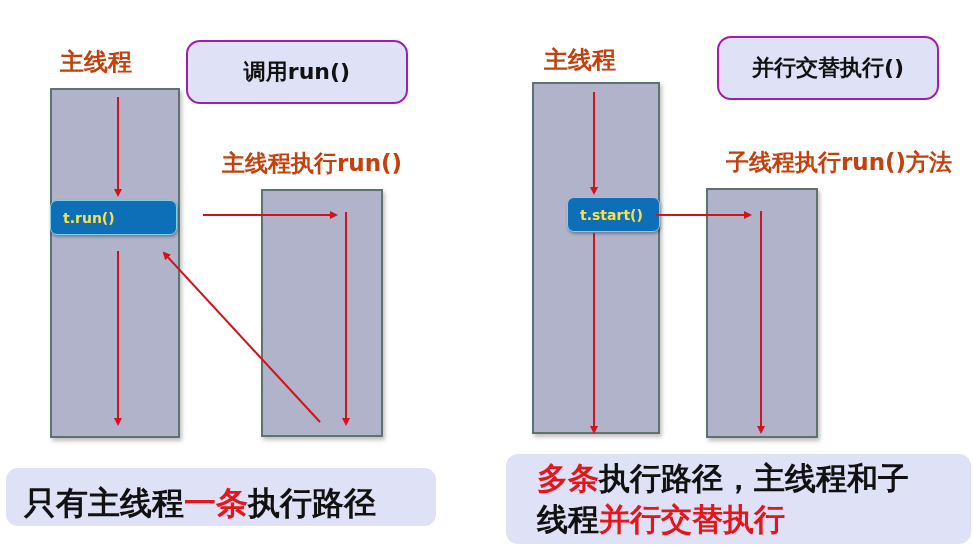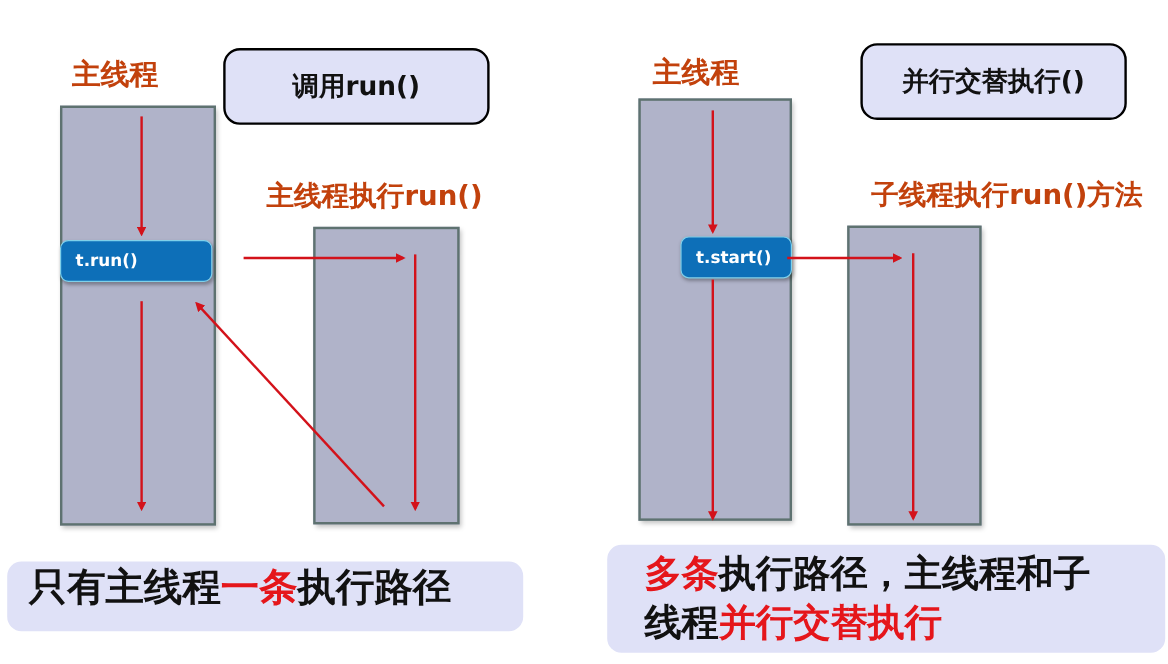--- a/index.html
+++ b/index.html
@@ -1,24 +1,24 @@
 <!DOCTYPE html>
 <html><head>
 <meta charset="utf-8">
 <style>
   html, body { margin:0; padding:0; }
   body { width:973px; height:553px; position:relative; background:#ffffff; overflow:hidden;
          font-family:"DejaVu Sans", "Liberation Sans", sans-serif; }
   .abs { position:absolute; }
   .label { font-weight:bold; color:#c2410c; font-size:24px; white-space:nowrap; }
-  .callout { background:#dfe1f7; border:2px solid #000000; border-radius:14px;
+  .callout { background:#dfe1f7; border:2px solid #a21caf; border-radius:14px;
              display:flex; align-items:center; justify-content:center;
              font-weight:bold; font-size:22px; color:#111; }
   .thread { background:#b0b3c9; border:2px solid #5e7270; box-shadow:2px 3px 4px rgba(0,0,0,0.25); }
-  .call { background:#0d6fb8; border:1.5px solid #7fd0ea; border-radius:7px; color:#ffffff;
+  .call { background:#0d6fb8; border:1.5px solid #7fd0ea; border-radius:7px; color:#fde047;
           font-weight:bold; font-size:14px; display:flex; align-items:center; padding-left:12px;
           box-sizing:border-box; box-shadow:1px 2px 3px rgba(0,0,0,0.3); }
   .summary { background:#dfe1f7; border-radius:12px; font-weight:bold; color:#111; }
   .red { color:#e5161b; }
   svg.arrows { position:absolute; left:0; top:0; pointer-events:none; }
 </style>
 </head>
 <body>
 
 <div class="abs label" style="left:60px;top:46px;">主线程</div>
@@ -27,21 +27,21 @@
 </div>
 
 <div class="abs thread" style="left:50px;top:88px;width:126px;height:346px;"></div>
 <div class="abs call" style="left:50px;top:200px;width:127px;height:35px;">
   <span>t.run()</span>
 </div>
 
 <div class="abs label" style="left:222px;top:148px;font-size:23px;">主线程执行run()</div>
 <div class="abs thread" style="left:261px;top:189px;width:118px;height:244px;"></div>
 
-<div class="abs summary" style="left:6px;top:468px;width:430px;height:58px;display:flex;align-items:flex-start;padding-left:18px;box-sizing:border-box;font-size:32px;">
+<div class="abs summary" style="left:6px;top:468px;width:430px;height:58px;display:flex;align-items:flex-end;padding-left:18px;box-sizing:border-box;font-size:32px;">
   <span>只有主线程</span>
     <span class="red">一条</span>
     <span>执行路径</span>
 </div>
 
 <div class="abs label" style="left:544px;top:44px;">主线程</div>
 <div class="abs callout" style="left:717px;top:36px;width:218px;height:60px;">
   <span>并行交替执行()</span>
 </div>
 

